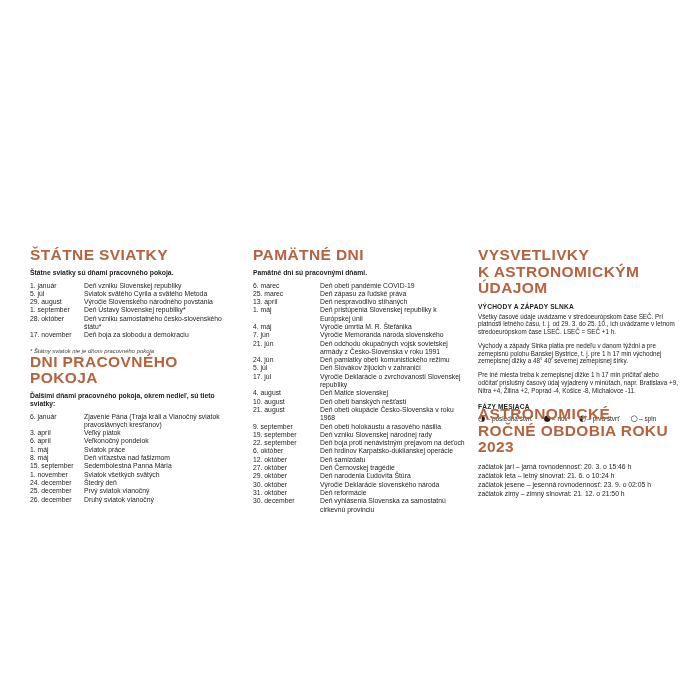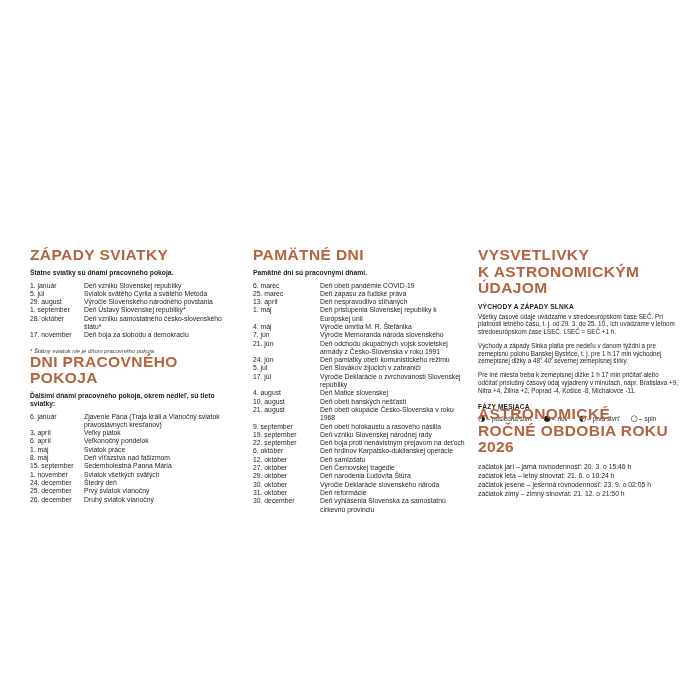--- a/index.html
+++ b/index.html
@@ -38,21 +38,21 @@
   #seasons { position:absolute; left:478px; top:406px; width:210px; }
   .season-line { font-size:6.8px; line-height:9.2px; }
   .season-list { margin-top:6px; }
 </style>
 </head>
 <body>
 
 <div class="page">
 
   <div class="col" id="col1">
-    <h2 class="sec-title">ZÁPADY SVIATKY</h2>
+    <h2 class="sec-title">ŠTÁTNE SVIATKY</h2>
     <div class="subtitle">Štátne sviatky sú dňami pracovného pokoja.</div>
     <div class="hlist">
 
         <div class="hrow">
           <span class="hdate">1. január</span>
           <span class="hname">Deň vzniku Slovenskej republiky</span>
         </div>
 
         <div class="hrow">
           <span class="hdate">5. júl</span>
@@ -299,21 +299,21 @@
           <span class="phase-icon">○</span>
           <span class="phase-sep">–</span>
           <span class="phase-label">spln</span>
         </span>
       </div>
   </div>
 
   <div id="seasons">
     <h2 class="sec-title">
       <span>ASTRONOMICKÉ</span><br>
-      <span>ROČNÉ OBDOBIA ROKU 2026</span>
+      <span>ROČNÉ OBDOBIA ROKU 2023</span>
     </h2>
     <div class="season-list">
 
         <div class="season-line">začiatok jari – jarná rovnodennosť: 20. 3. o 15:46 h</div>
 
         <div class="season-line">začiatok leta – letný slnovrat: 21. 6. o 10:24 h</div>
 
         <div class="season-line">začiatok jesene – jesenná rovnodennosť: 23. 9. o 02:05 h</div>
 
         <div class="season-line">začiatok zimy – zimný slnovrat: 21. 12. o 21:50 h</div>

